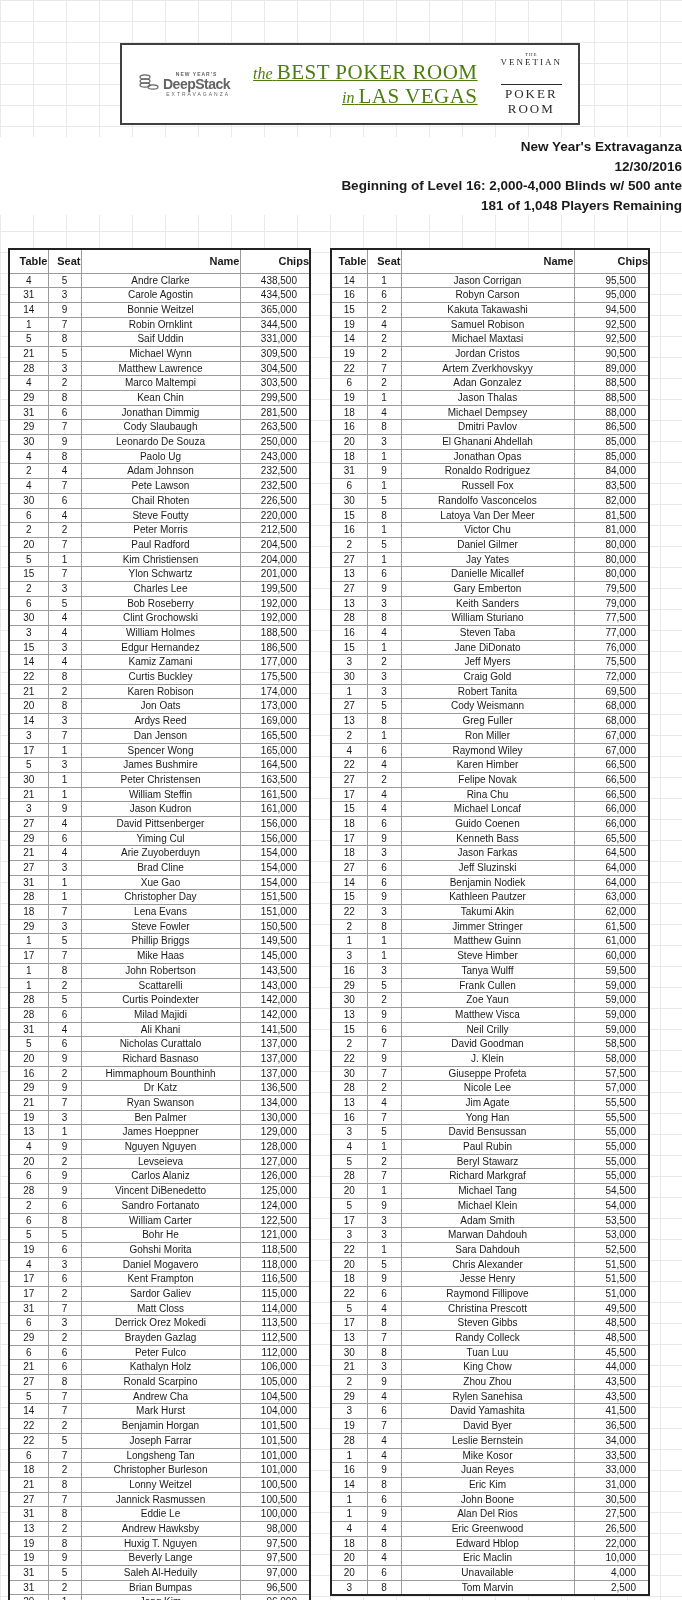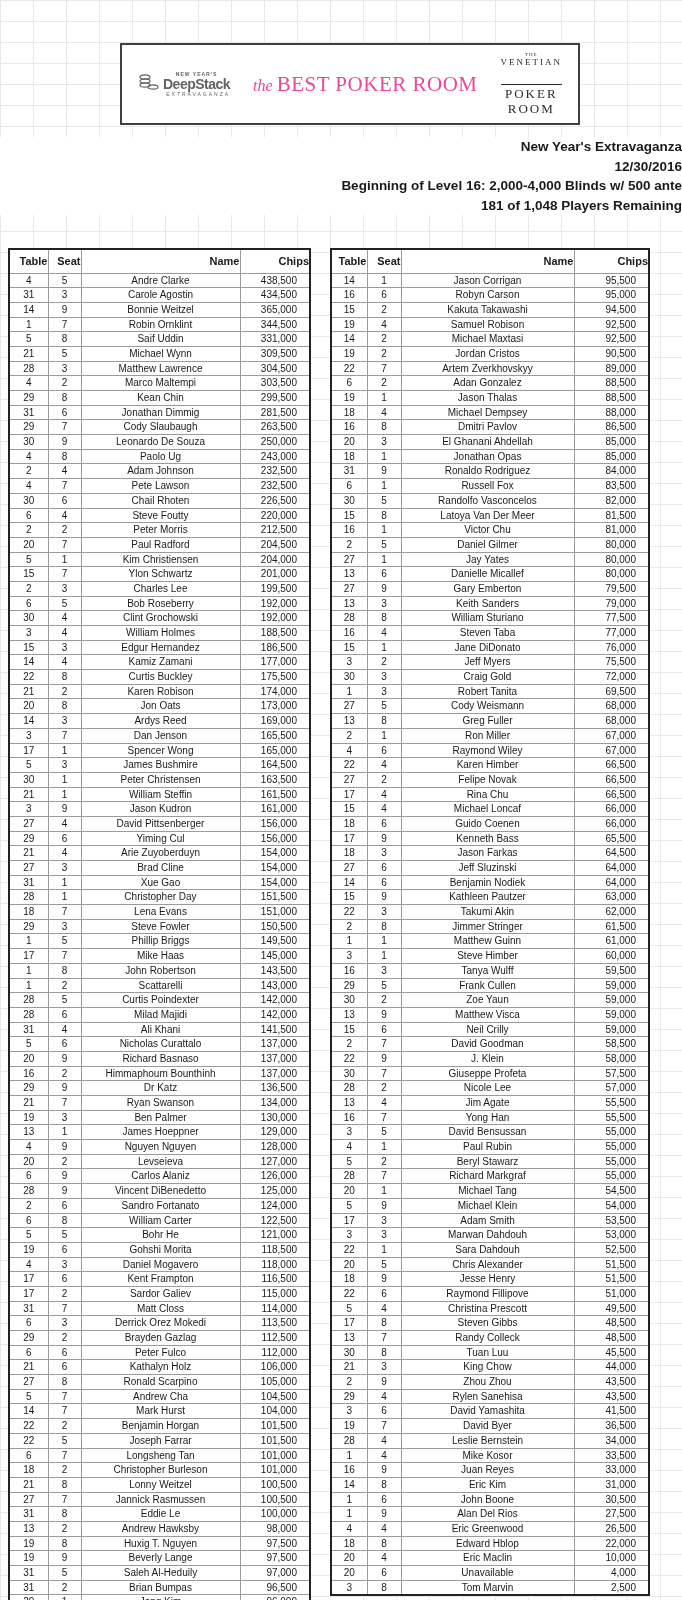--- a/index.html
+++ b/index.html
@@ -21,21 +21,21 @@
     background:#fff; border:2px solid #3f3f3f;
     display:flex; align-items:center; justify-content:space-between;
     padding:0 16px;
   }
   .ds-logo { color:#636363; display:flex; align-items:center; gap:3px; }
   .ds-logo .chips { flex:0 0 auto; }
   .ds-text { display:flex; flex-direction:column; line-height:1; }
   .ds-top { font-size:5px; letter-spacing:1px; font-weight:bold; align-self:center; }
   .ds-main { font-size:14px; font-weight:800; letter-spacing:-0.5px; font-stretch:condensed; }
   .ds-sub { font-size:5px; letter-spacing:2px; align-self:flex-end; margin-top:1px; }
-  .tagline { font-family:"Liberation Serif", serif; color:#ec4899; text-align:right; line-height:1.15; }
+  .tagline { font-family:"Liberation Serif", serif; color:#4d7c0f; text-align:right; line-height:1.15;text-decoration:underline; }
   .tagline .big { font-size:21px; letter-spacing:0.5px; }
   .tagline .small-it { font-style:italic; font-size:16px; letter-spacing:0; }
   .venetian { font-family:"Liberation Serif", serif; color:#2b2b2b; text-align:center; line-height:1.1; }
   .venetian .v-top { font-size:5px; letter-spacing:1px; }
   .venetian .v-name { font-size:9px; letter-spacing:2px; border-bottom:1px solid #2b2b2b; padding-bottom:17px; margin-bottom:2px; }
   .venetian .v-line { font-size:13px; letter-spacing:2px; }
 
   
   .title-block {
     position:absolute; left:0; top:137px; width:682px;
@@ -88,20 +88,22 @@
     </span>
     <span class="ds-text">
       <span class="ds-top">NEW YEAR'S</span>
       <span class="ds-main">DeepStack</span>
       <span class="ds-sub">EXTRAVAGANZA</span>
     </span>
   </div>
   <div class="tagline">
     <div><span class="small-it">the</span>
       <span class="big">BEST POKER ROOM</span></div>
+    <div><span class="small-it">in</span>
+      <span class="big">LAS VEGAS</span></div>
   </div>
   <div class="venetian">
     <div class="v-top">THE</div>
     <div class="v-name">VENETIAN</div>
     <div class="v-line">POKER</div>
     <div class="v-line">ROOM</div>
   </div>
 </div>
 
 <div class="title-block">

